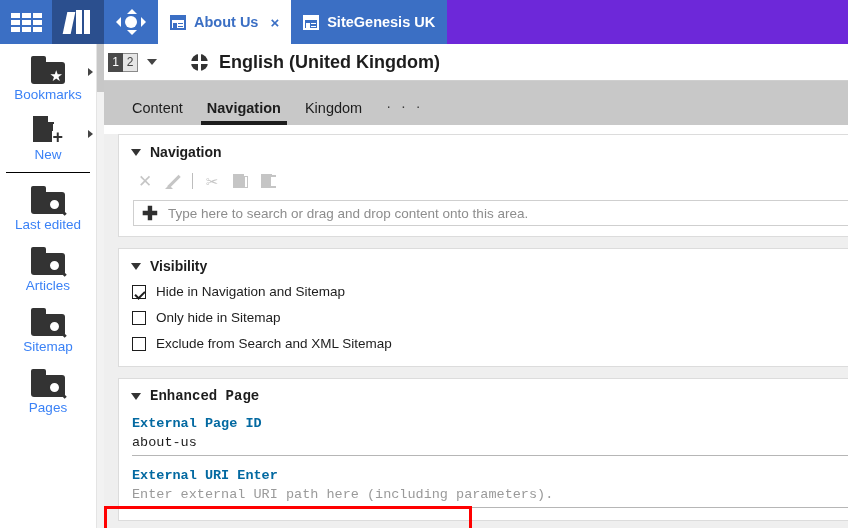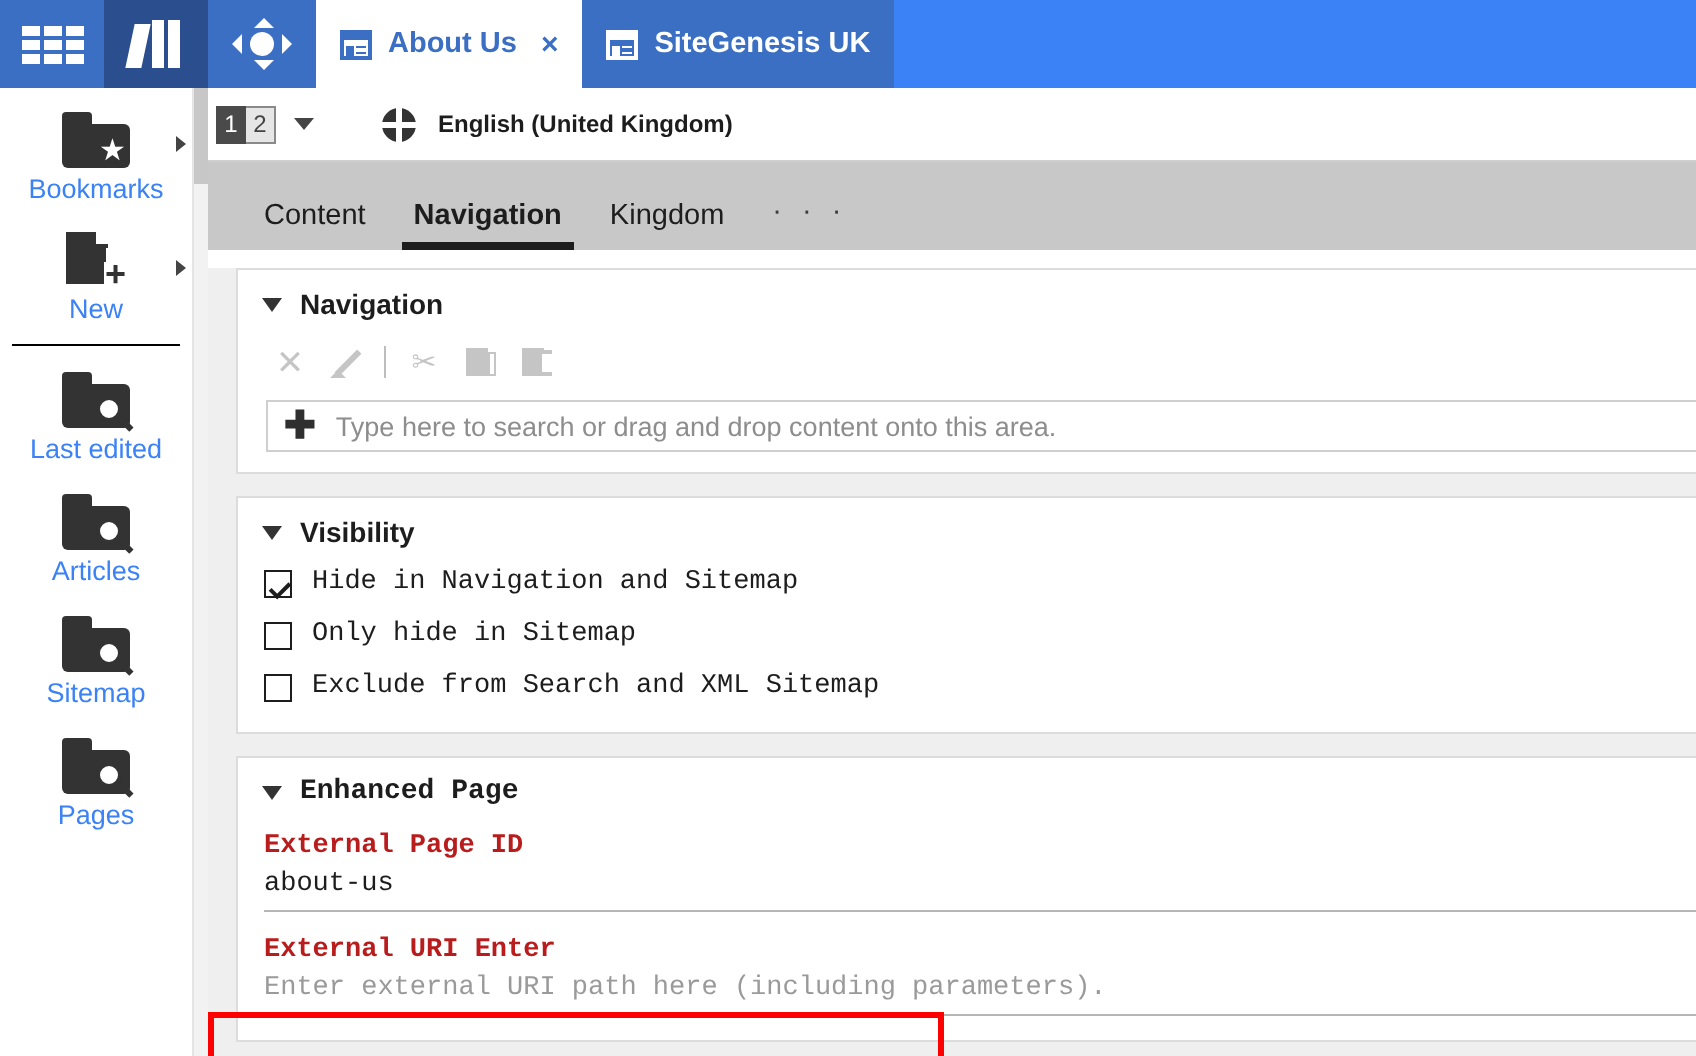--- a/index.html
+++ b/index.html
@@ -14,21 +14,21 @@
   #app {
     position: relative;
     width: 848px; height: 528px;
     background: #fff;
   }
 
   
   .topbar {
     position: absolute; left: 0; top: 0;
     width: 848px; height: 44px;
-    background: #3b82f6;
+    background: #6d28d9;
     display: flex; align-items: stretch;
   }
   .tb-btn {
     width: 52px; height: 44px;
     display: flex; align-items: center; justify-content: center;
     cursor: pointer;
   }
   .tb-btn.apps { background: #3b6fc4; }
   .tb-btn.logo { background: #2b4f8e; width: 52px; }
   .tb-btn.nav  { background: #3b6fc4; width: 54px; }
@@ -124,21 +124,21 @@
     background:#fff;
   }
   .ver-toggle { display:flex; cursor:pointer; }
   .ver-toggle .v { width:15px; height:19px; display:flex; align-items:center; justify-content:center; font-size:12px; border:1px solid #8a8a8a; }
   .ver-toggle .v.sel { background:#4a4a4a; color:#fff; border-color:#4a4a4a; }
   .ver-toggle .v.un { background:#e6e6e6; color:#444; border-left:none; }
   .caret { width:0;height:0;border-left:5px solid transparent;border-right:5px solid transparent;border-top:6px solid #444; margin-left:9px; cursor:pointer; }
   .globe { width:17px; height:17px; border-radius:50%; background:#333; position:relative; margin-left:34px; }
   .globe::before { content:""; position:absolute; left:7px; top:0; width:3px; height:17px; background:#fff; }
   .globe::after { content:""; position:absolute; left:0; top:7px; width:17px; height:3px; background:#fff; }
-  .locale-text { font-size:12px; color:#1d1d1d; font-weight:bold; margin-left:11px; }
+  .locale-text { font-size:18px; color:#1d1d1d; font-weight:bold; margin-left:11px; }
 
   
   .tabstrip {
     position:relative;
     height: 44px; background:#c8c8c8;
     display:flex; align-items:flex-end;
     padding-left: 16px;
   }
   .ptab { font-size:14.5px; color:#1d1d1d; padding: 0 12px 9px 12px; cursor:pointer; position:relative; }
   .ptab.active { font-weight:bold; }
@@ -188,25 +188,25 @@
     background:#fff;
     cursor:text;
   }
   .dz-plus { font-size:19px; font-weight:bold; color:#2f2f2f; padding: 0 10px 0 8px; line-height:1; }
   .dz-text { font-size:13.5px; color:#8d8d8d; }
 
   
   .cbrow { display:flex; align-items:center; gap:10px; padding: 8px 0 0 13px; cursor:pointer; }
   .cb { width:14px; height:14px; border:1.6px solid #1d1d1d; background:#fff; position:relative; flex:0 0 auto; }
   .cb.on::after { content:""; position:absolute; left:2px; top:5px; width:8px; height:4px; border-left:2px solid #1d1d1d; border-bottom:2px solid #1d1d1d; transform: rotate(-45deg); }
-  .cb-lbl { font-size:13.5px; color:#1d1d1d;font-family:Liberation Mono, monospace; }
+  .cb-lbl { font-size:13.5px; color:#1d1d1d; }
 
   
   .field { padding-left: 13px; padding-right:0; }
-  .field .flabel { font-size:13.5px; font-weight:bold; color:#b91c1c; margin-top:12px; }
+  .field .flabel { font-size:13.5px; font-weight:bold; color:#0369a1; margin-top:12px; }
   .field .fval { font-size:13.5px; color:#1d1d1d; margin-top:4px; padding-bottom:5px; border-bottom:1px solid #b6b6b6; }
   .field .fval.placeholder { color:#9a9a9a; }
 
   .redbox {
     position:absolute; left:0px; top:372px;
     width: 368px; height: 147px;
     border: 3px solid #ff0000;
     pointer-events:none;
     z-index: 20;
   }

